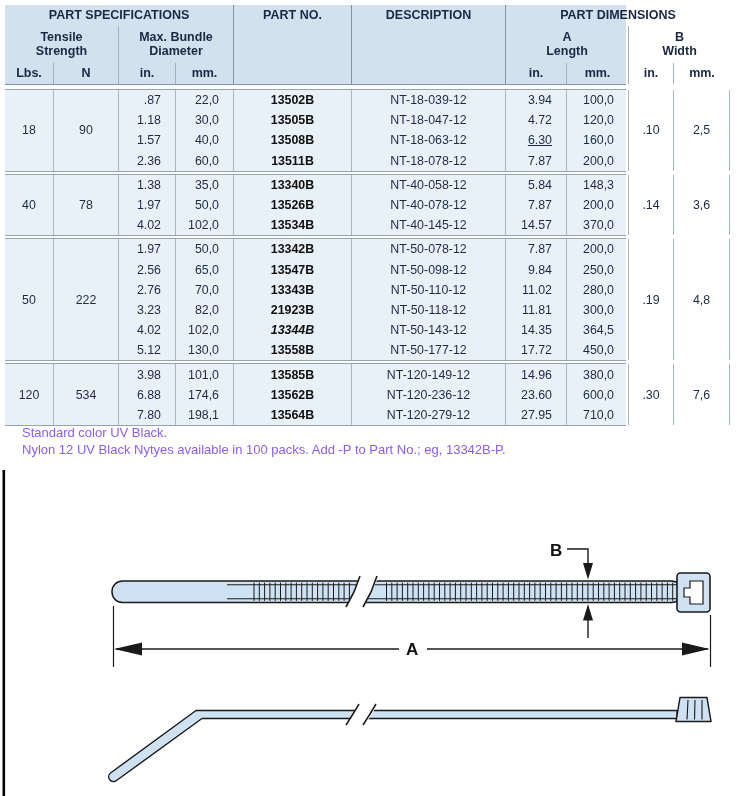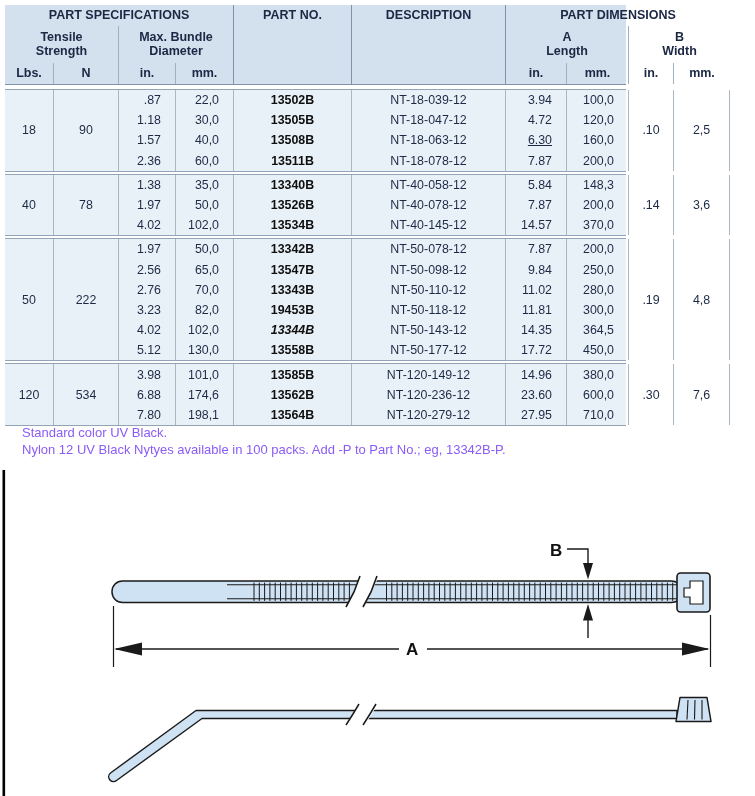--- a/index.html
+++ b/index.html
@@ -136,21 +136,21 @@
           <div class="cell rnum bl" style="grid-area: 2 / 7 / span 1;">9.84</div>
           <div class="cell rnum bl" style="grid-area: 2 / 8 / span 1;">250,0</div>
           <div class="cell rnum bl" style="grid-area: 3 / 3 / span 1;">2.76</div>
           <div class="cell rnum bl" style="grid-area: 3 / 4 / span 1;">70,0</div>
           <div class="cell part bl" style="grid-area: 3 / 5 / span 1;">13343B</div>
           <div class="cell ctr bl" style="grid-area: 3 / 6 / span 1;">NT-50-110-12</div>
           <div class="cell rnum bl" style="grid-area: 3 / 7 / span 1;">11.02</div>
           <div class="cell rnum bl" style="grid-area: 3 / 8 / span 1;">280,0</div>
           <div class="cell rnum bl" style="grid-area: 4 / 3 / span 1;">3.23</div>
           <div class="cell rnum bl" style="grid-area: 4 / 4 / span 1;">82,0</div>
-          <div class="cell part bl" style="grid-area: 4 / 5 / span 1;">19453B</div>
+          <div class="cell part bl" style="grid-area: 4 / 5 / span 1;">21923B</div>
           <div class="cell ctr bl" style="grid-area: 4 / 6 / span 1;">NT-50-118-12</div>
           <div class="cell rnum bl" style="grid-area: 4 / 7 / span 1;">11.81</div>
           <div class="cell rnum bl" style="grid-area: 4 / 8 / span 1;">300,0</div>
           <div class="cell rnum bl" style="grid-area: 5 / 3 / span 1;">4.02</div>
           <div class="cell rnum bl" style="grid-area: 5 / 4 / span 1;">102,0</div>
           <div class="cell part bl" style="grid-area: 5 / 5 / span 1; font-style: italic;">13344B</div>
           <div class="cell ctr bl" style="grid-area: 5 / 6 / span 1;">NT-50-143-12</div>
           <div class="cell rnum bl" style="grid-area: 5 / 7 / span 1;">14.35</div>
           <div class="cell rnum bl" style="grid-area: 5 / 8 / span 1;">364,5</div>
           <div class="cell rnum bl" style="grid-area: 6 / 3 / span 1;">5.12</div>

